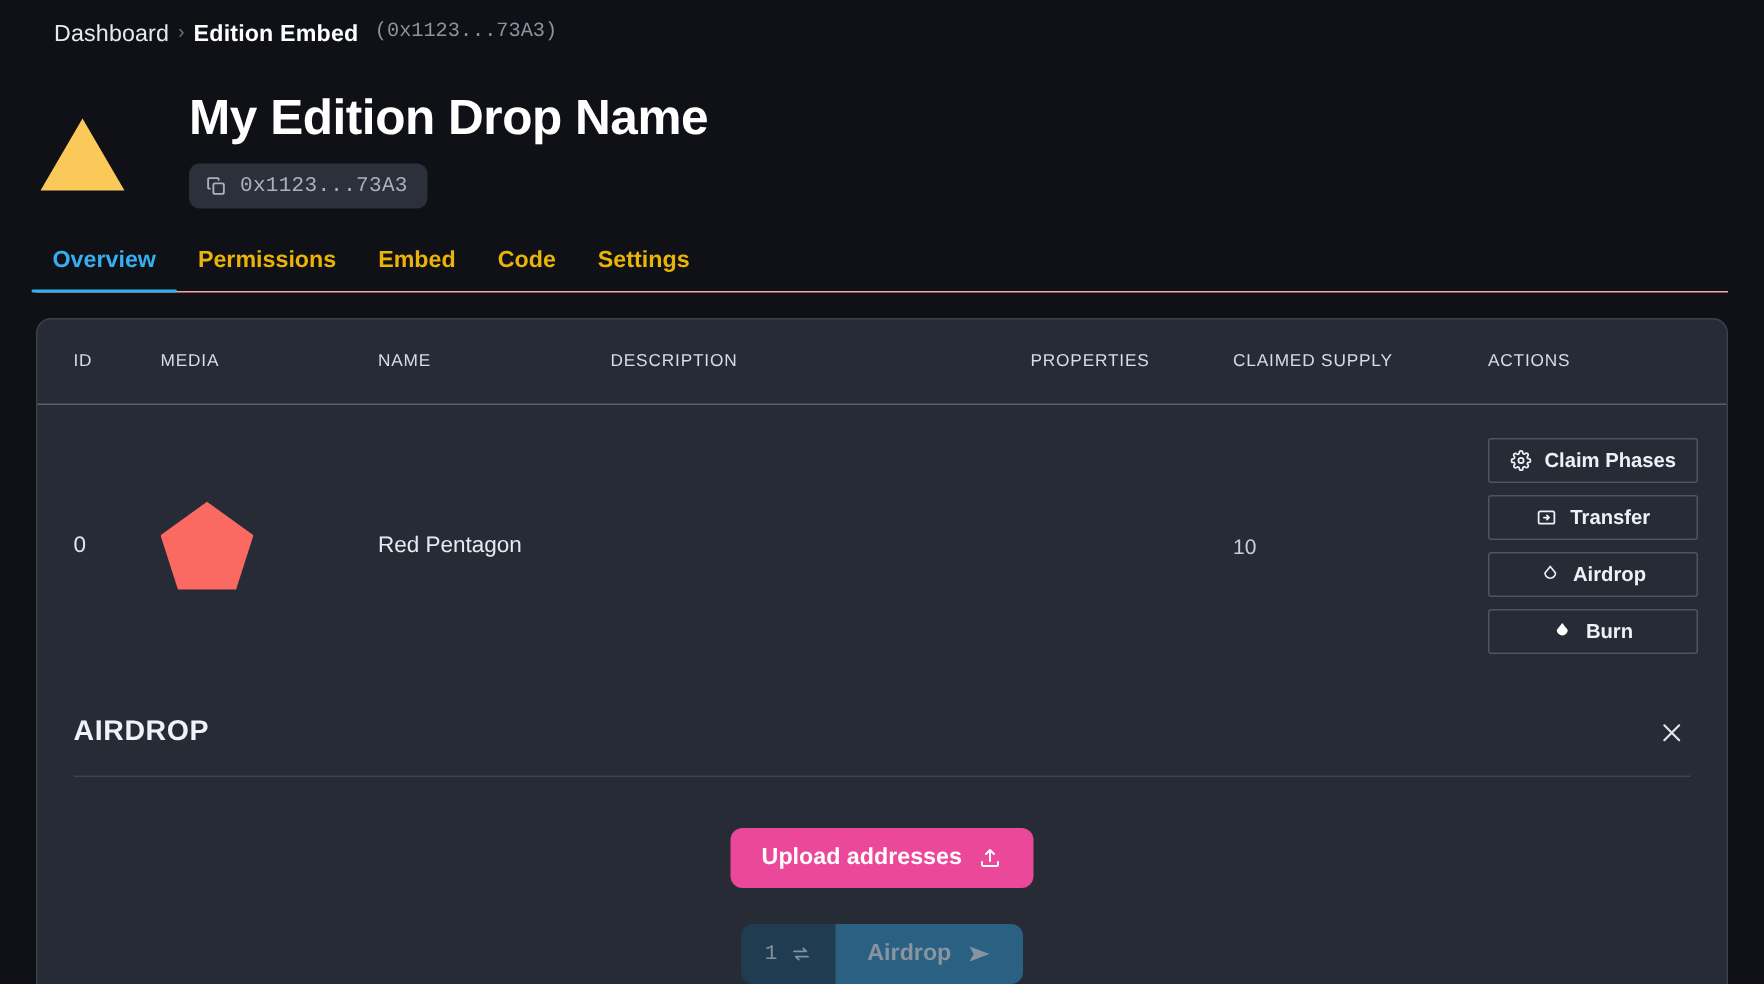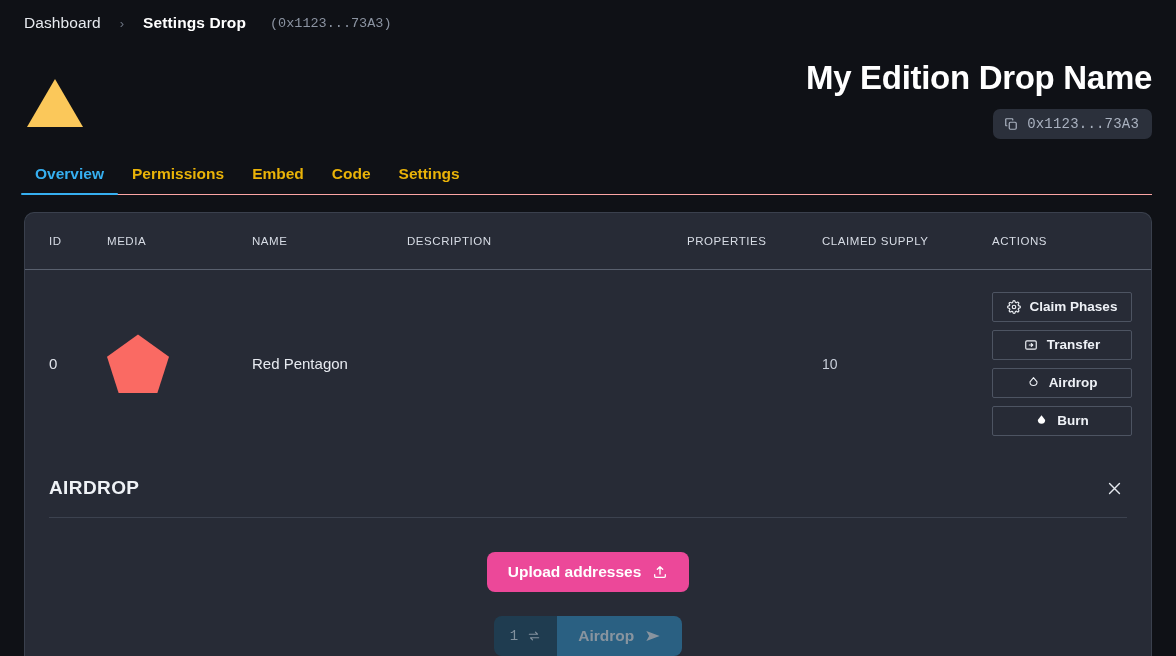--- a/index.html
+++ b/index.html
@@ -14,23 +14,22 @@
     background: #0f1116;
     color: #e8ebf0;
     font-family: "Liberation Sans", sans-serif;
     font-size: 14px;
     -webkit-font-smoothing: antialiased;
   }
 
   
   .breadcrumb {
     display: flex;
-    align-items: center;
-    gap: 19px;
-    padding: 14px 0 0 24px;
+    gap: 6px;
+    padding: 14px 0 0 36px;
     font-size: 15.5px;
   }
   .crumb-link {
     color: #e6e9ee;
     text-decoration: none;
     letter-spacing: .1px;
   }
   .crumb-sep {
     color: #6b7280;
     font-size: 13px;
@@ -64,24 +63,23 @@
     margin-top: 12px;
   }
   .logo-tri {
     width: 0;
     height: 0;
     border-left: 28px solid transparent;
     border-right: 28px solid transparent;
     border-bottom: 48px solid #fbc85a;
   }
   .title-block {
-    margin-left: 16px;
+    margin-left: 40px;
     flex: 1 1 auto;
     min-width: 0;
-    text-align: right;
   }
   .page-title {
     font-size: 33px;
     font-weight: 700;
     color: #ffffff;
     letter-spacing: -0.3px;
     line-height: 1.12;
   }
   .addr-badge {
     display: inline-flex;
@@ -310,21 +308,21 @@
   }
 
   .ico { display: inline-flex; align-items: center; justify-content: center; line-height: 0; }
 </style>
 </head>
 <body>
 
 <nav class="breadcrumb">
   <a class="crumb-link" href="#">Dashboard</a>
   <span class="crumb-sep">›</span>
-  <span class="crumb-current">Settings Drop</span>
+  <span class="crumb-current">Edition Embed</span>
   <span class="crumb-addr">(0x1123...73A3)</span>
 </nav>
 
 <header class="header">
   <div class="logo-wrap">
     <div class="logo-tri"></div>
   </div>
 
   <div class="title-block">
     <h1 class="page-title">My Edition Drop Name</h1>

